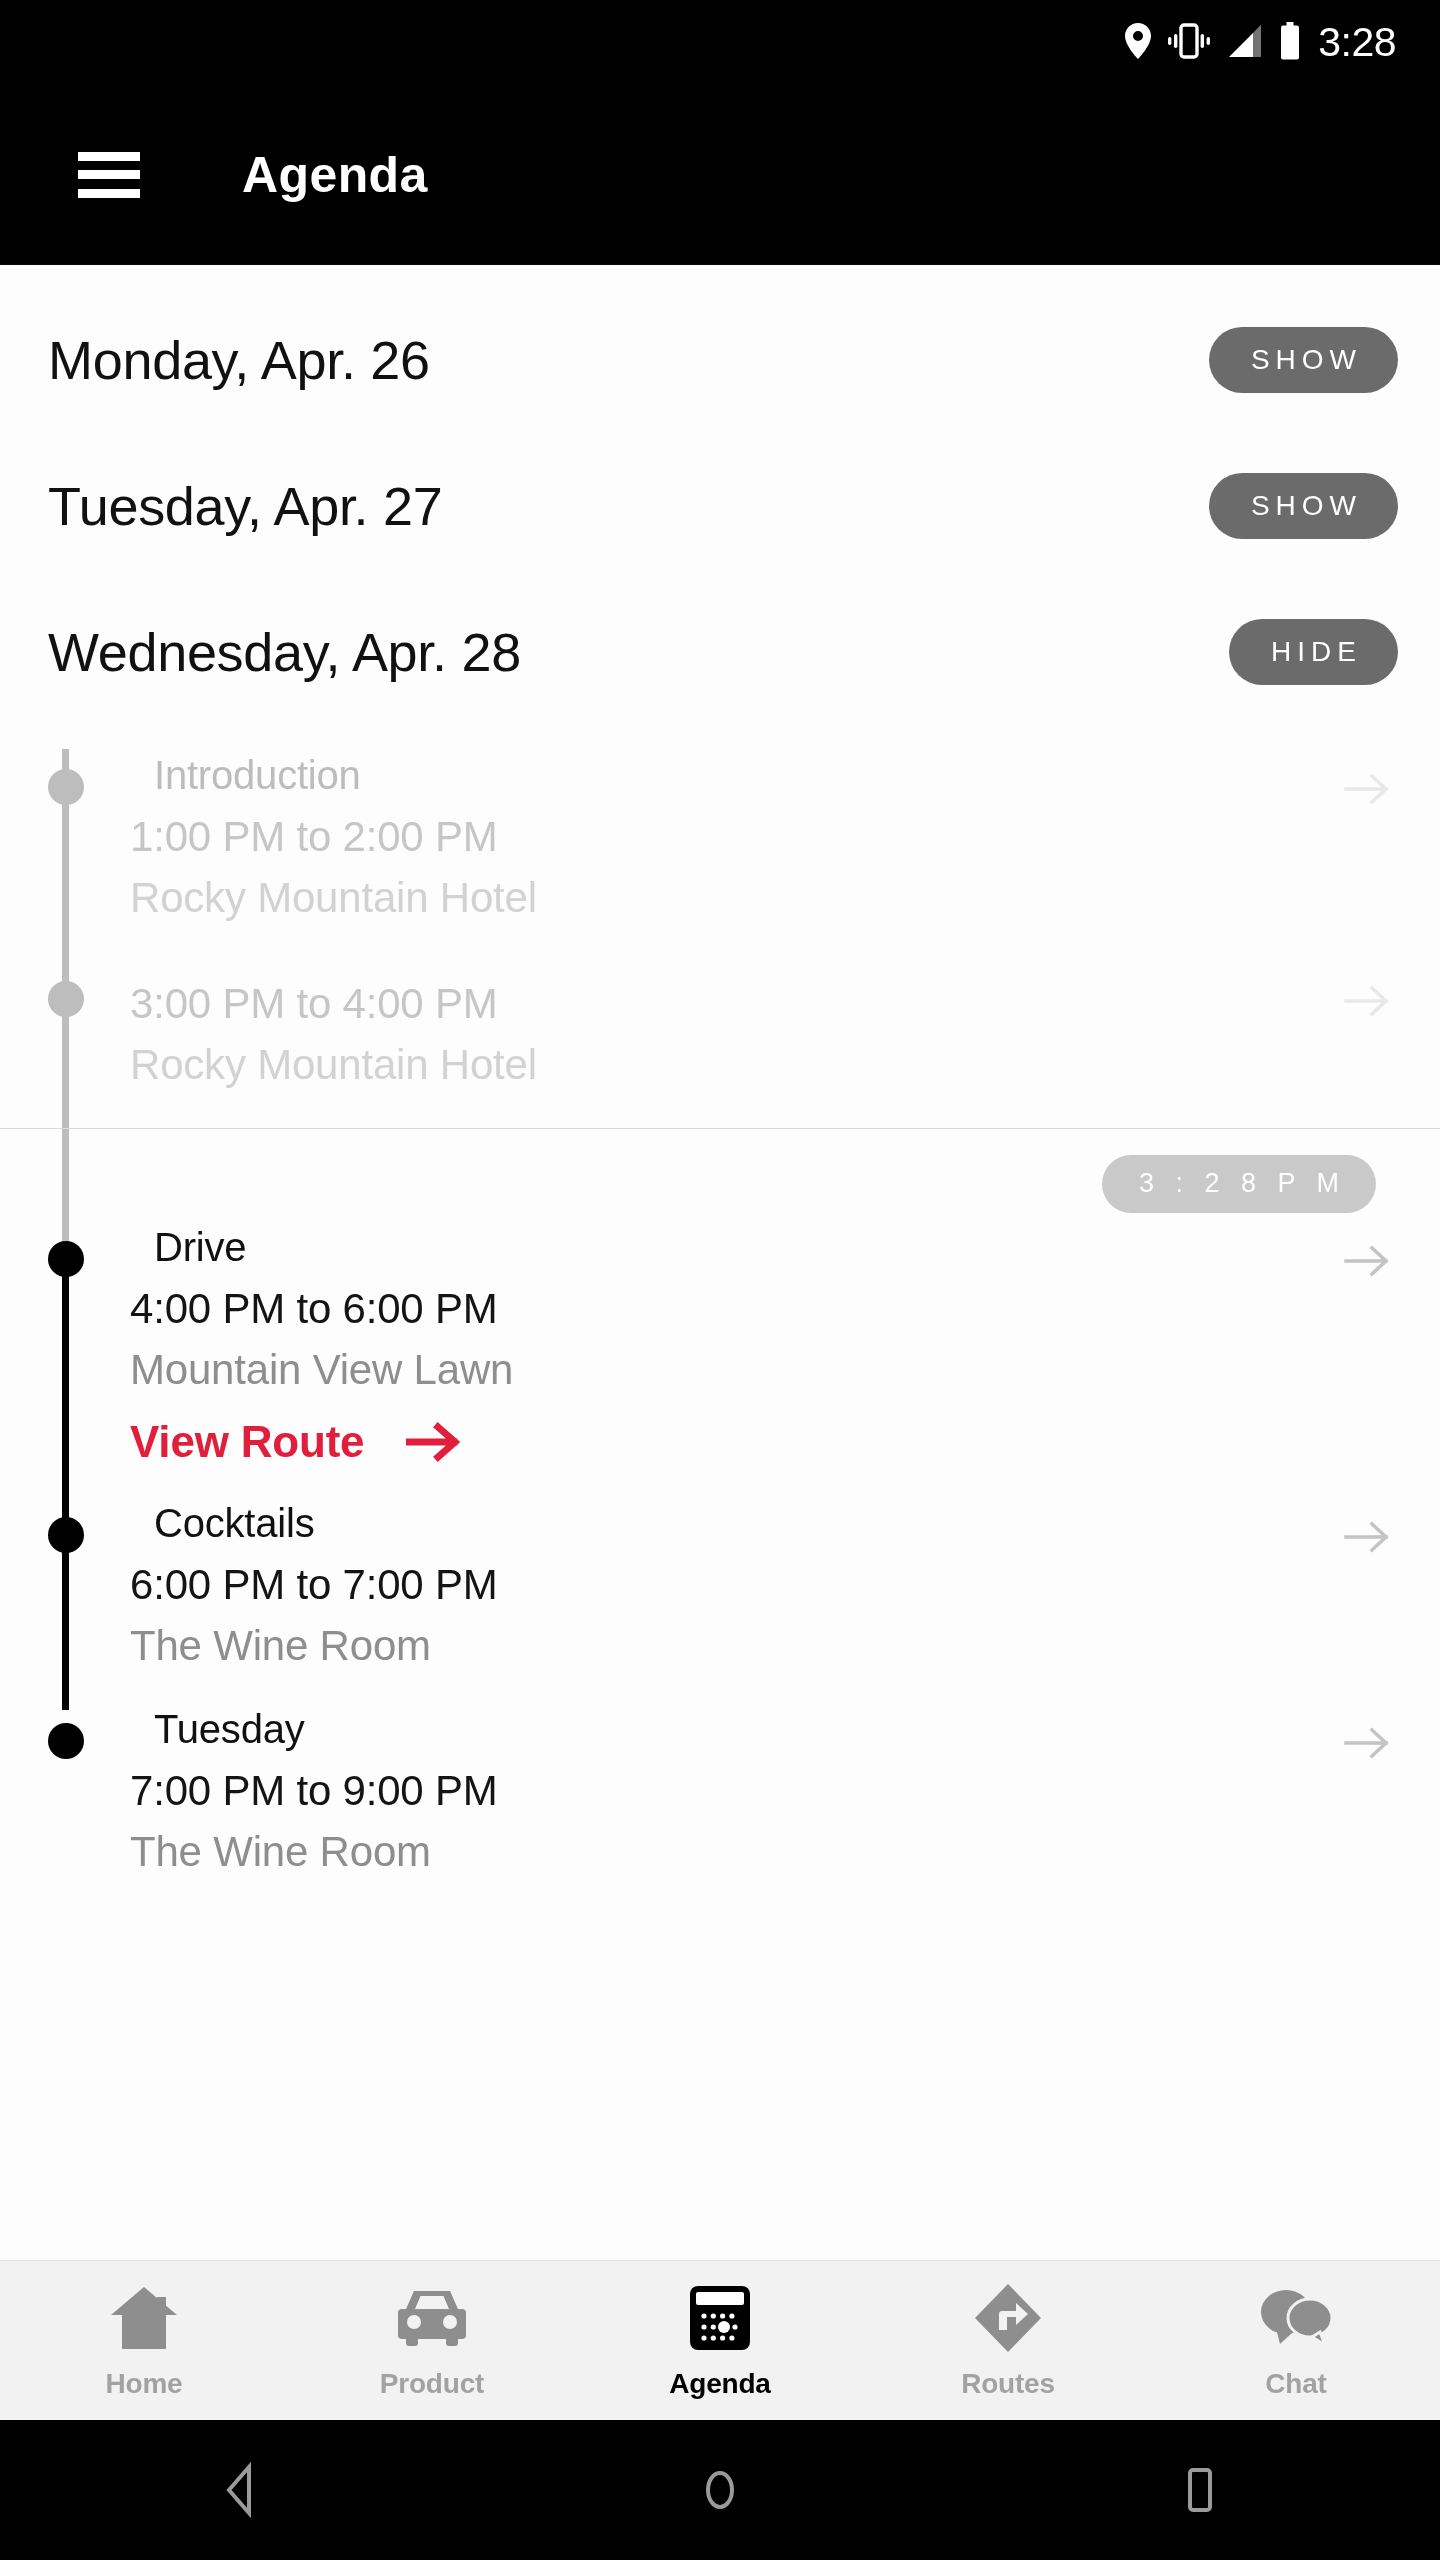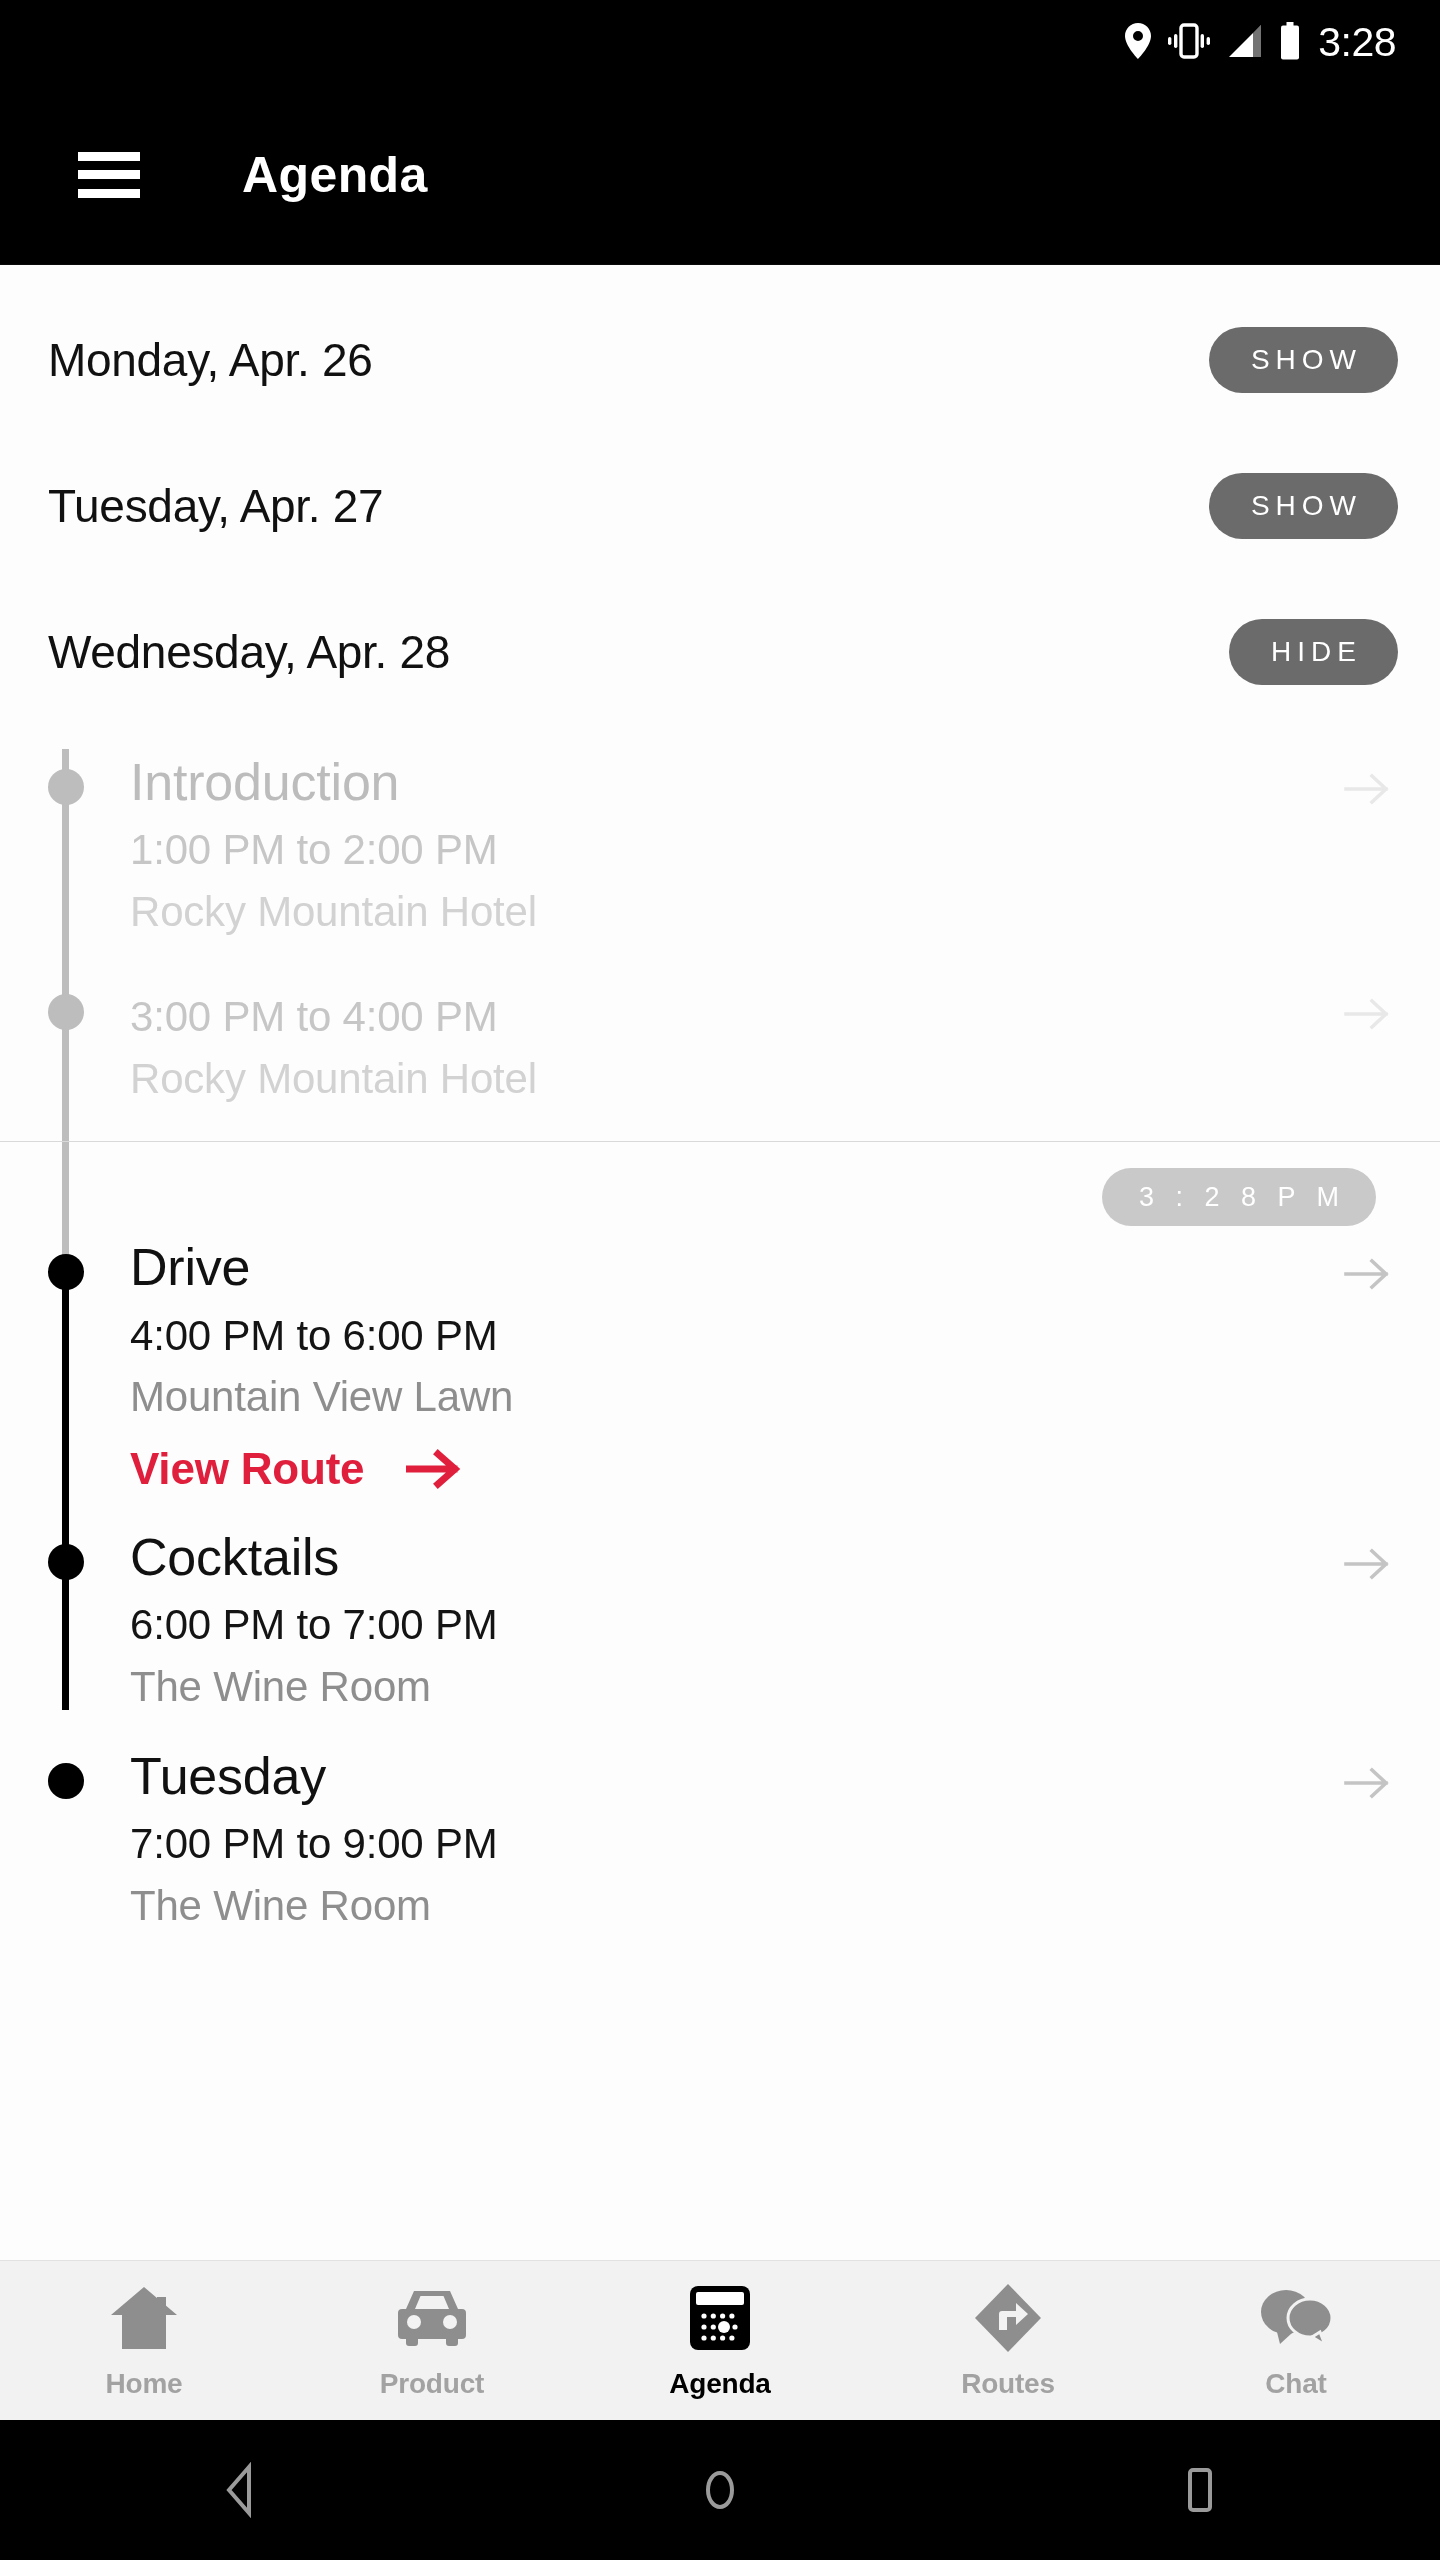--- a/index.html
+++ b/index.html
@@ -68,21 +68,21 @@
   }
 
   
   .day-row {
     position:relative;
     height:146px;
     display:flex; align-items:center; justify-content:space-between;
     padding:0 42px 0 48px;
   }
   .day-label {
-    font-size:46px;
+    font-size:54px;
     color:#111111;
     font-weight:400;
     letter-spacing:-0.3px;
   }
   .toggle-btn {
     background:#6b6b6b;
     color:#ffffff;
     border:none;
     border-radius:40px;
     height:66px;
@@ -128,24 +128,25 @@
     position:absolute;
     width:36px; height:36px;
     border-radius:50%;
     left:48px;
   }
   .dot.past { background:#bdbdbd; }
   .dot.now  { background:#000000; }
 
   .event-body { flex:1 1 auto; padding-bottom:0; }
   .ev-title {
-    font-size:52px;
+    font-size:40px;
     line-height:1.12;
     font-weight:400;
     letter-spacing:-0.2px;
+    margin-left:24px;
   }
   .ev-time {
     font-size:42px;
     line-height:1.18;
     margin-top:14px;
     letter-spacing:-0.2px;
   }
   .ev-place {
     font-size:42px;
     line-height:1.18;

